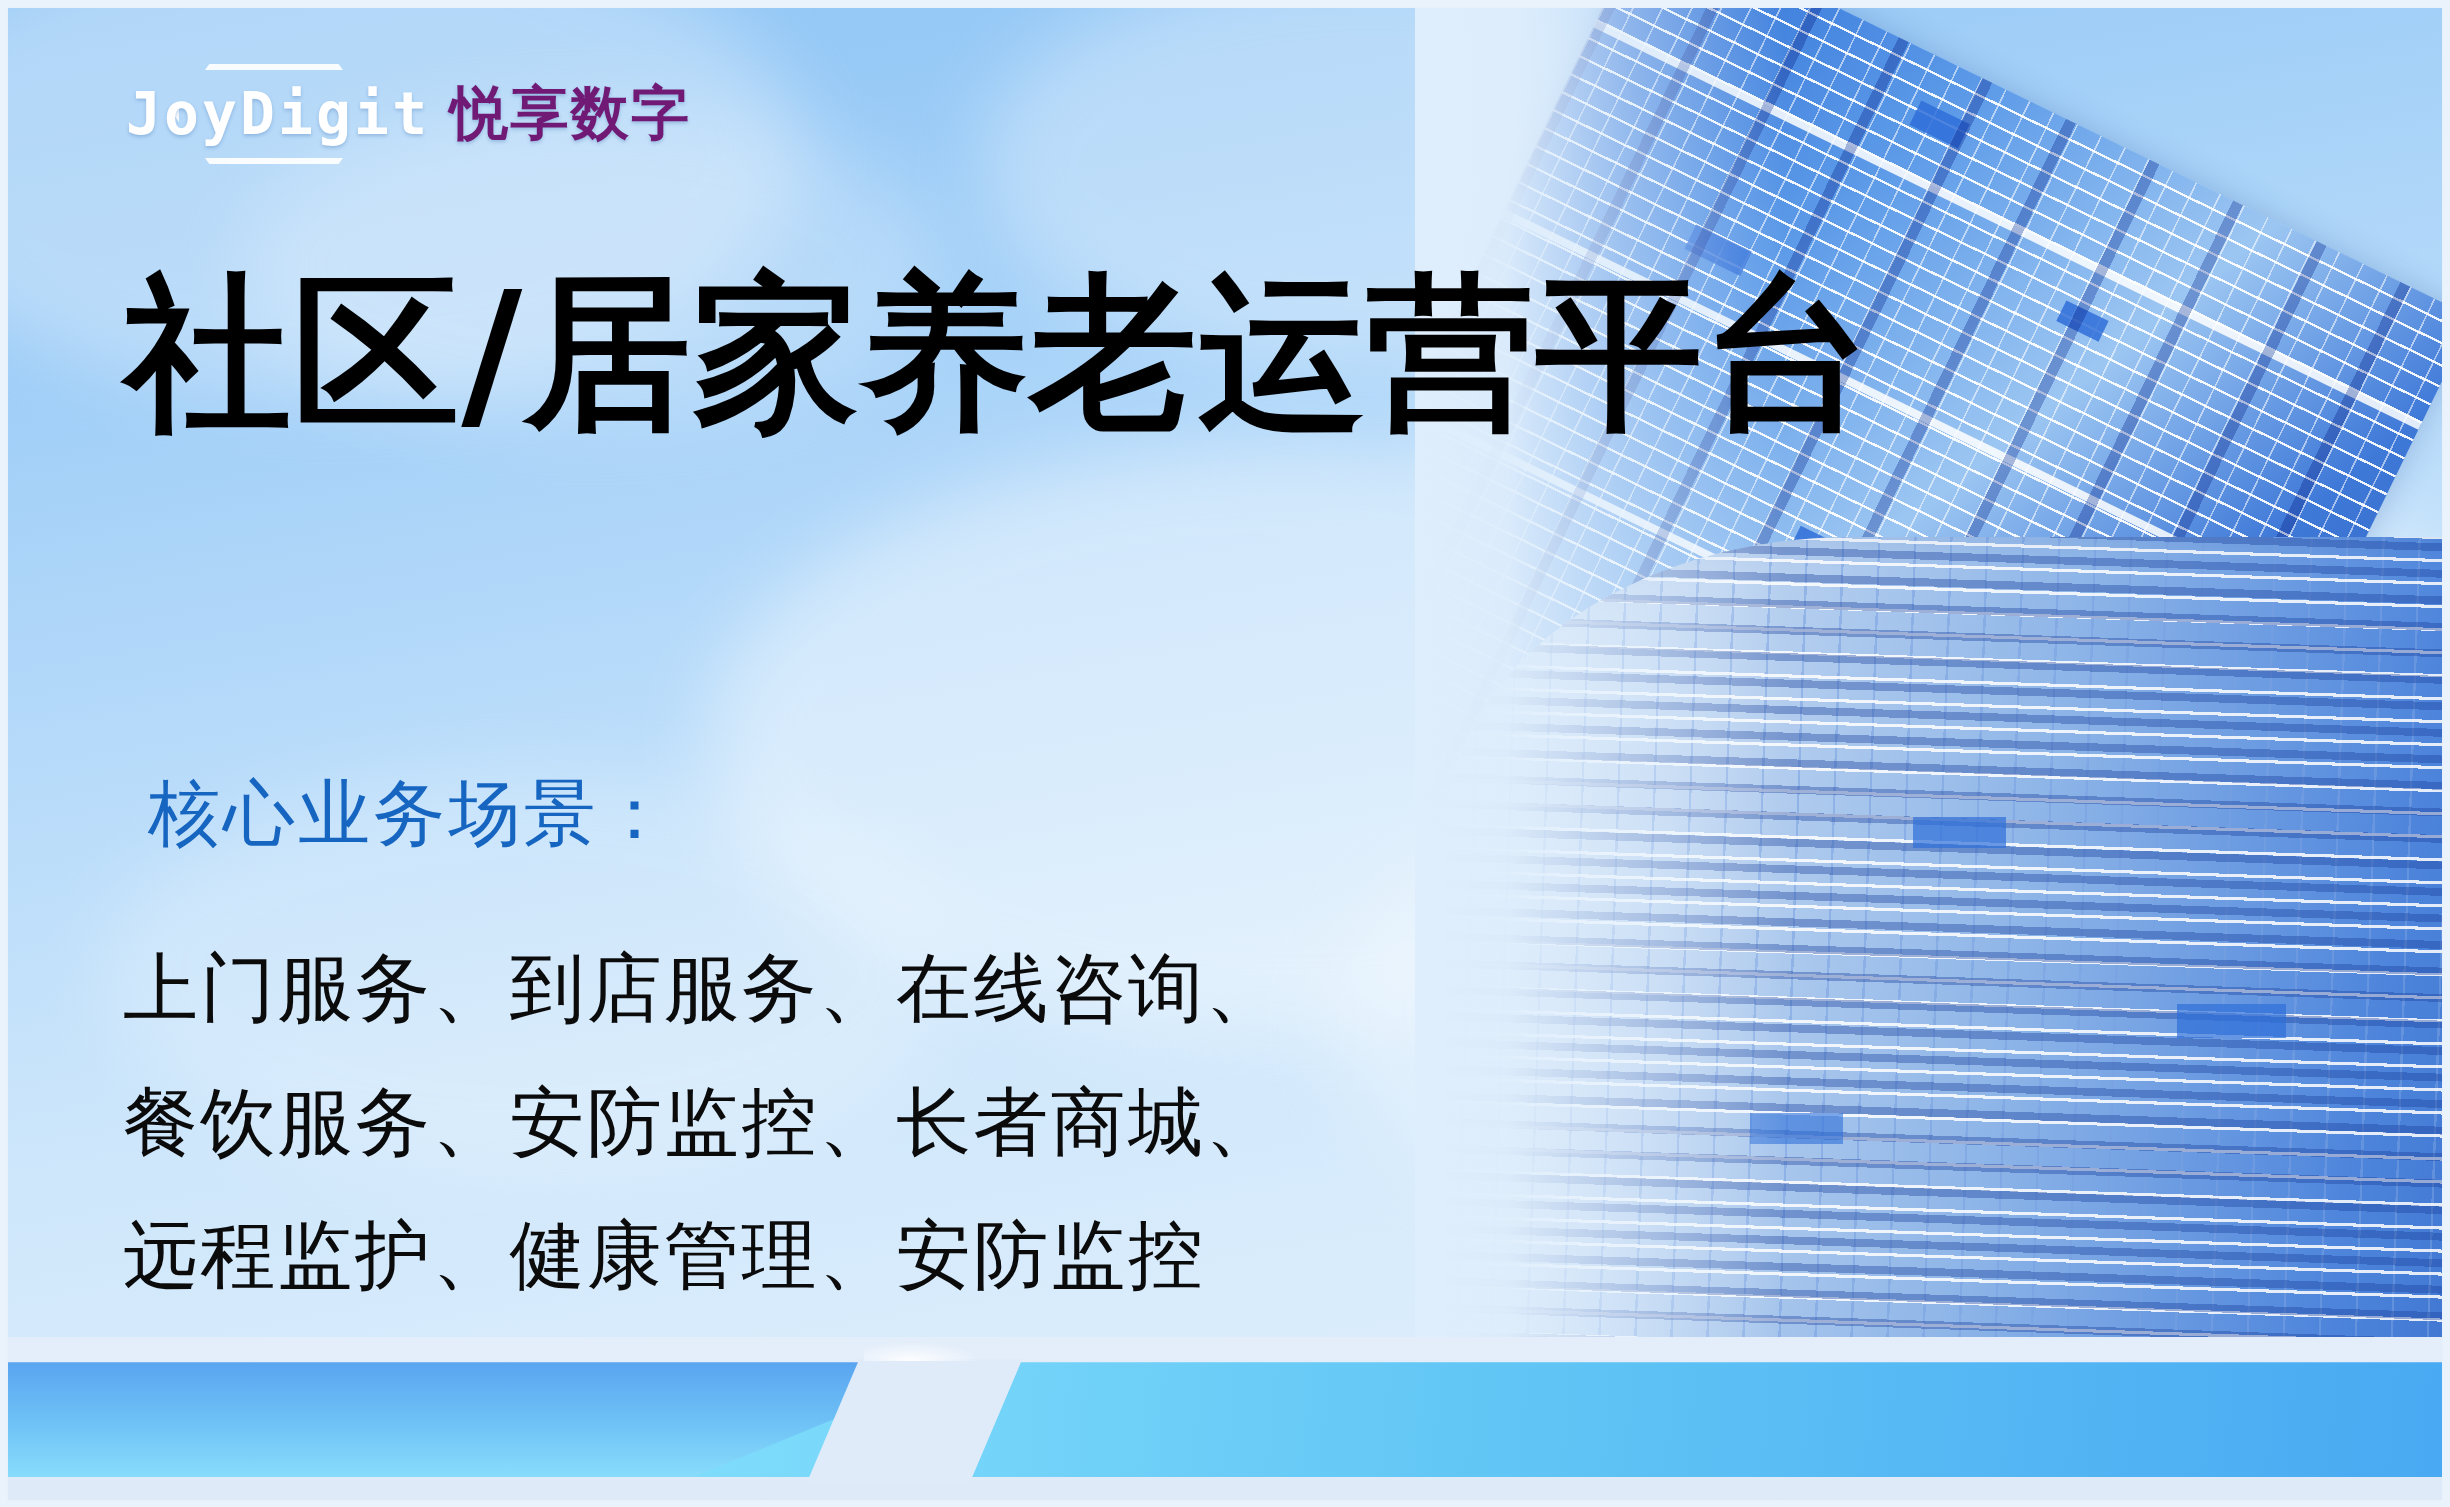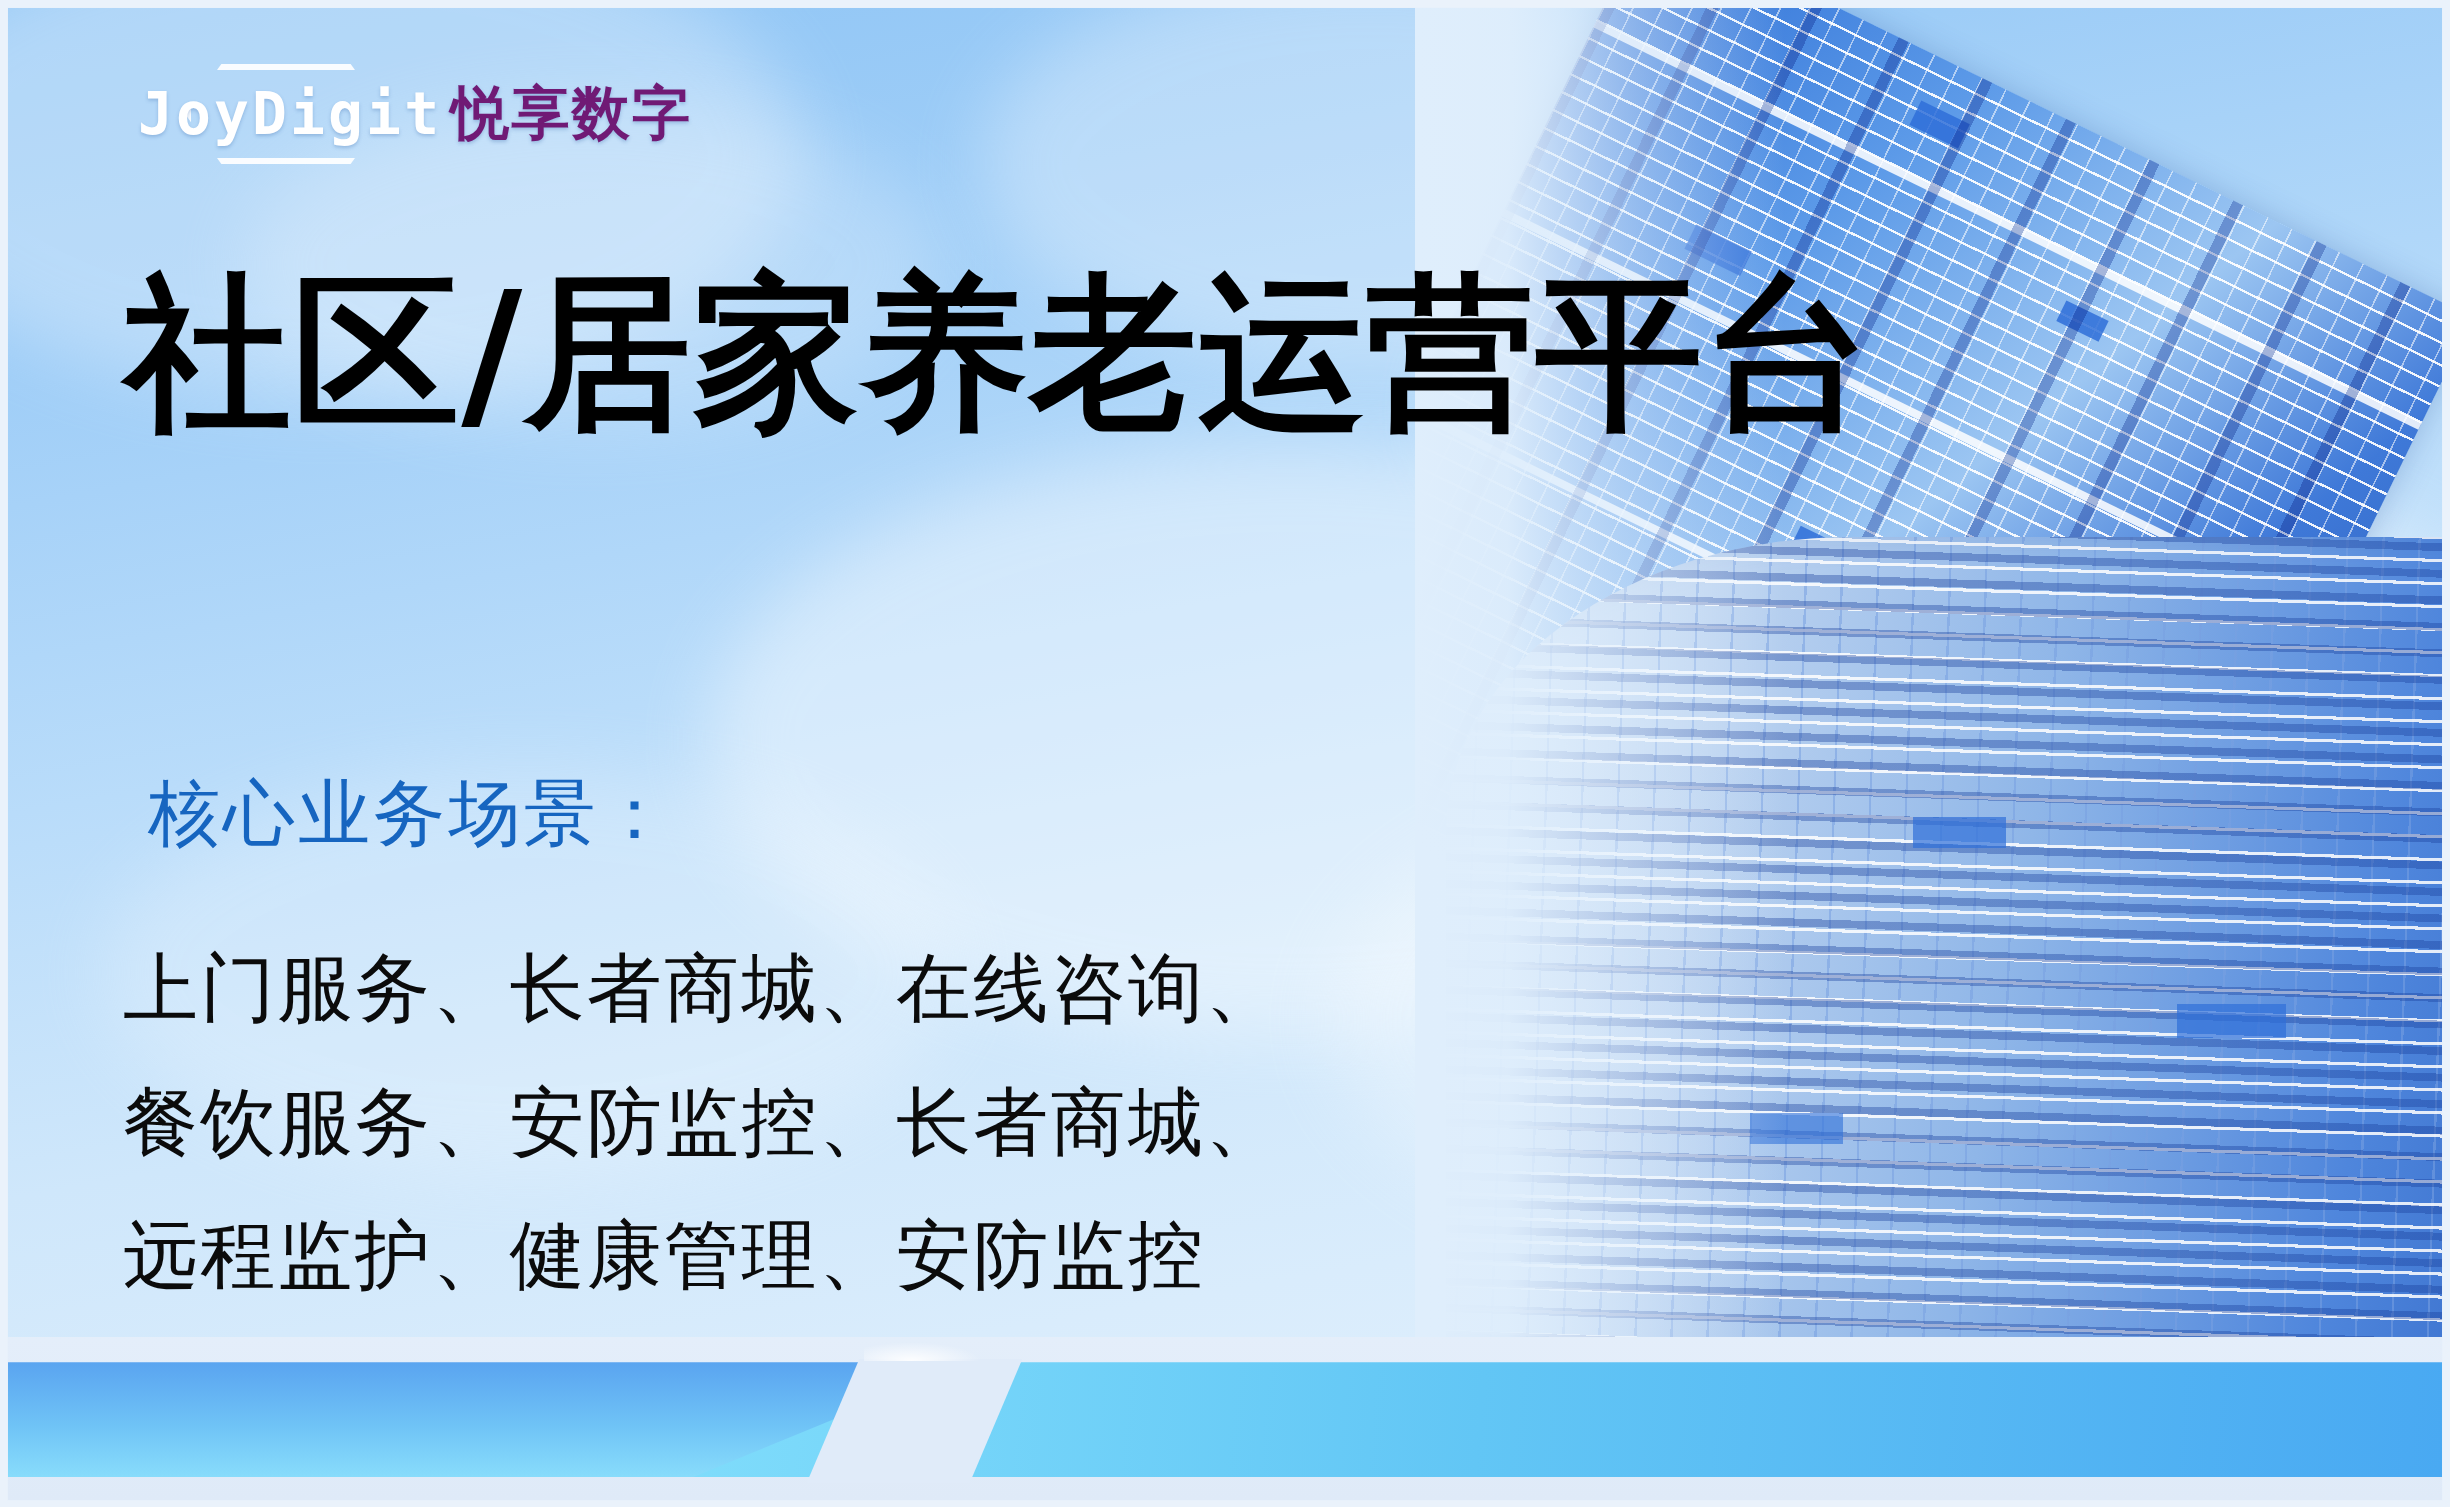--- a/index.html
+++ b/index.html
@@ -94,22 +94,22 @@
   .ins{ position:absolute; background:#2f6fd8; opacity:.85; }
 
   
   .photo-fade{
     position:absolute; inset:0;
     background:linear-gradient(90deg, rgba(223,238,252,1) 0%, rgba(223,238,252,.96) 9%, rgba(223,238,252,.55) 20%, rgba(223,238,252,0) 36%);
   }
 
   
   .logo{
-    position:absolute; left:138px; top:67px; height:93px;
-    display:flex; align-items:center; gap:9px; z-index:30;justify-content:flex-end;
+    position:absolute; left:126px; top:67px; height:93px;
+    display:flex; align-items:center; gap:20px; z-index:30;justify-content:flex-end;
   }
   .logo-hex{
     position:absolute; left:47px; top:-3.1px; width:202px; height:100px;
     border:6.2px solid rgba(255,255,255,.92);
     clip-path:polygon(18% 0%, 82% 0%, 100% 50%, 82% 100%, 18% 100%, 0% 50%);
     background:transparent;
   }
   .logo-hex::after{
     content:""; position:absolute; inset:6.2px;
     background:transparent;
@@ -230,21 +230,21 @@
     <div class="logo-hex"></div>
     <span class="logo-en">JoyDigit</span>
     <span class="logo-cn">悦享数字</span>
   </div>
 
   <div class="title">社区/居家养老运营平台</div>
 
   <div class="subhead">核心业务场景：</div>
 
   <div class="body-block">
-    <div>上门服务、长者商城、在线咨询、</div>
+    <div>上门服务、到店服务、在线咨询、</div>
     <div>餐饮服务、安防监控、长者商城、</div>
     <div>远程监护、健康管理、安防监控</div>
   </div>
 
   <div class="spark"></div>
 
   <div class="btm">
     <div class="btm-base"></div>
     <div class="btm-dark"></div>
     <div class="btm-light"></div>

